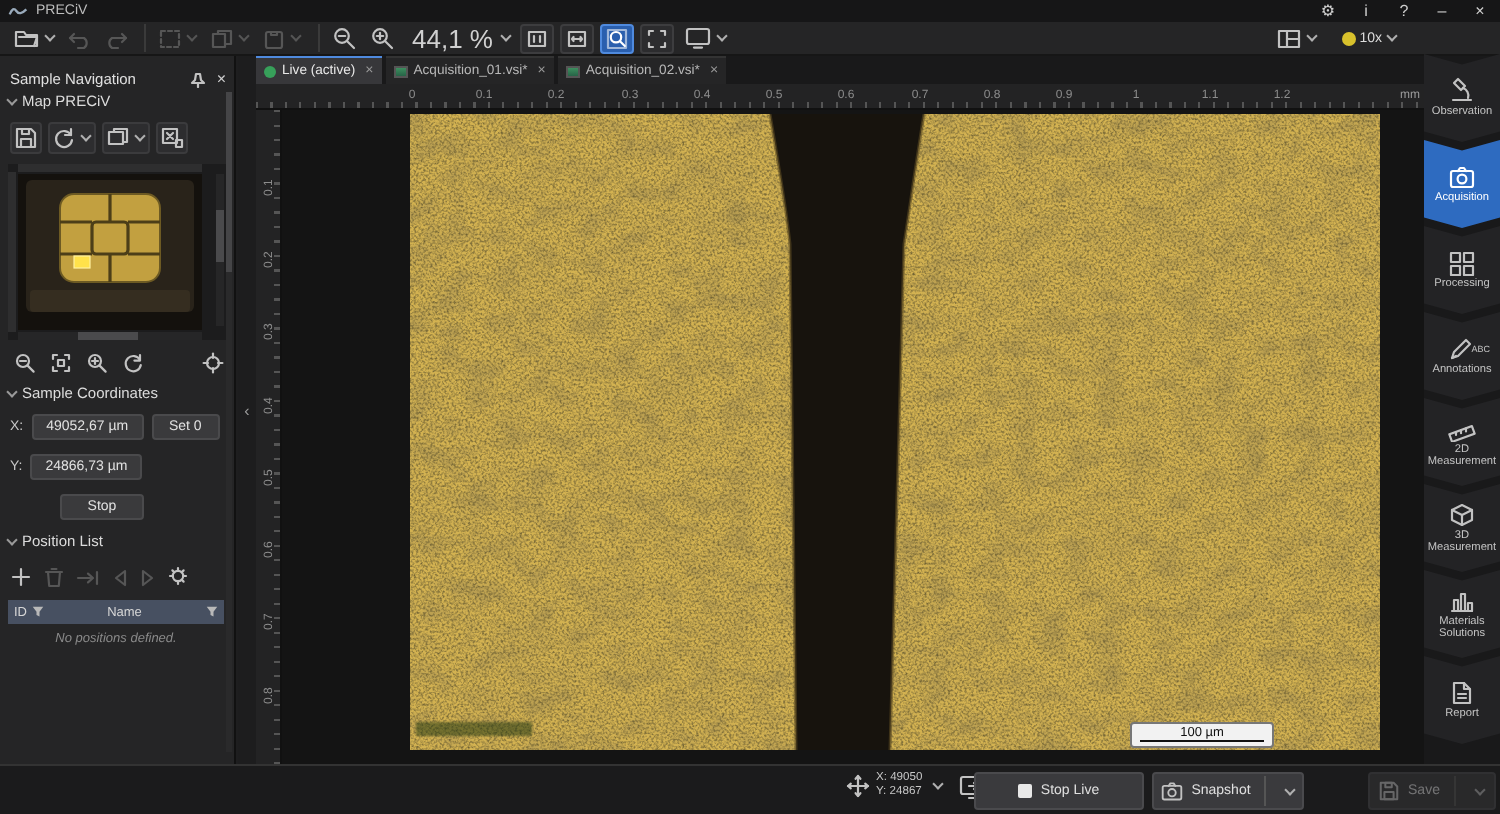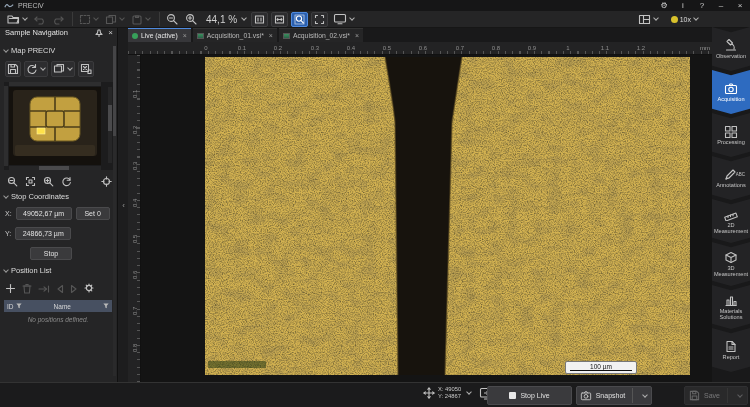--- a/index.html
+++ b/index.html
@@ -22,32 +22,32 @@
   .titlebar .logo { width:10px; height:7px; margin-right:4px; }
   .win-controls { margin-left:auto; display:flex; gap:7px; align-items:center; font-size:8px; color:#cfcfcf; }
   .win-controls span { cursor:default; width:12px; text-align:center; }
 
   
   .toolbar { position:absolute; left:0; top:11px; width:750px; height:17px; background:#252526;
              border-bottom:1px solid #161616; display:flex; align-items:center; padding:0 5px; }
   .tb-btn { display:flex; align-items:center; padding:1px 2px; margin-right:2px; border-radius:2px; }
   .tb-btn.boxed { border:1px solid #3d3d3f; background:#2c2c2e; margin-right:3px; }
   .tb-btn.active-blue { background:#2a5fae; border:1px solid #4f8ade; }
-  .zoom-level { font-size:10px; color:#d0d0d0; padding:0 2px;text-align:center; }
+  .zoom-level { font-size:13px; color:#d0d0d0; padding:0 2px;text-align:center; }
   .tb-right { margin-left:auto; margin-right:42px; display:flex; align-items:center; gap:6px; }
   .objective-dot { width:7px; height:7px; border-radius:50%; background:#d8c12c; display:inline-block; margin-right:2px; }
   .objective-label { font-size:7px; color:#ddd; }
 
   
   .main { position:absolute; left:0; top:28px; width:750px; height:354px; }
 
   
   .left-panel { position:absolute; left:0; top:0; width:118px; height:354px; background:#252526;
                 border-right:1px solid #111; }
-  .lp-header { position:absolute; left:0; top:0; width:118px; height:16px; display:flex; align-items:flex-start;
+  .lp-header { position:absolute; left:0; top:0; width:118px; height:16px; display:flex; align-items:flex-end;
                padding:0 5px; font-size:7.5px; color:#e0e0e0; }
   .lp-header .sp { margin-left:auto; display:flex; gap:5px; align-items:center; }
   .sec-label { position:absolute; left:4px; width:110px; font-size:7.5px; color:#dcdcdc; display:flex; align-items:center; gap:3px; }
   .chev-open { width:4px; height:4px; border-right:1px solid #9a9a9a; border-bottom:1px solid #9a9a9a; transform:rotate(45deg); margin-bottom:2px; }
   .lp-toolrow { position:absolute; display:flex; align-items:center; gap:3px; }
   .lp-btn { display:flex; align-items:center; padding:1px; border:1px solid #3b3b3d; background:#2d2d2f; border-radius:2px; }
   .lp-btn.flat { border-color:transparent; background:transparent; }
 
   .map-thumb { position:absolute; left:4px; top:54px; width:110px; height:88px; background:#1c1c1d; }
   .map-rulers-top { position:absolute; left:5px; top:0; width:92px; height:4px; background:#2e2e2f; }
@@ -363,21 +363,21 @@
               <line x1="5.5" y1="0.8" x2="5.5" y2="3"></line>
               <line x1="5.5" y1="8" x2="5.5" y2="10.2"></line>
               <line x1="0.8" y1="5.5" x2="3" y2="5.5"></line>
               <line x1="8" y1="5.5" x2="10.2" y2="5.5"></line>
           </svg>
         </div>
       </div>
 
       <div class="sec-label" style="top:164px">
         <span class="chev-open"></span>
-        <span>Stop Coordinates</span>
+        <span>Sample Coordinates</span>
       </div>
       <div class="coord-row" style="left:5px; top:179px">
         <span>X:</span>
         <span class="field" style="width:56px">49052,67 µm</span>
         <span class="btn" style="width:34px">Set 0</span>
       </div>
       <div class="coord-row" style="left:5px; top:199px">
         <span>Y:</span>
         <span class="field" style="width:56px">24866,73 µm</span>
       </div>

